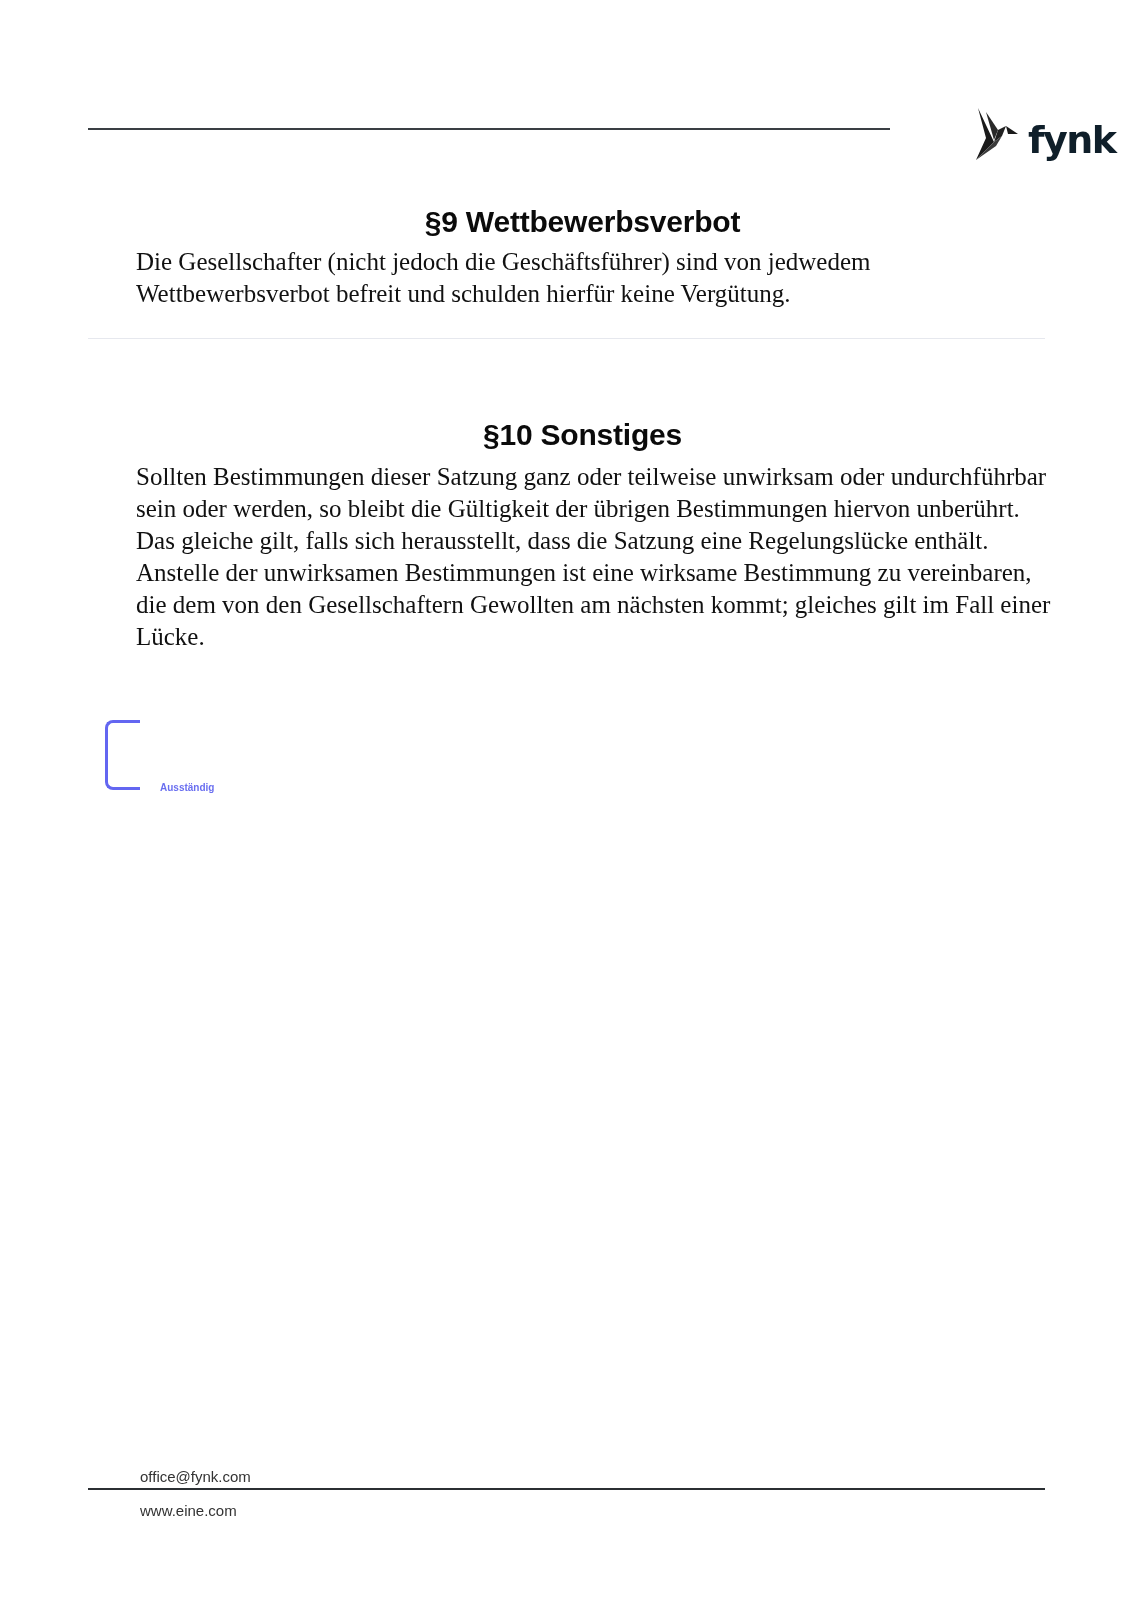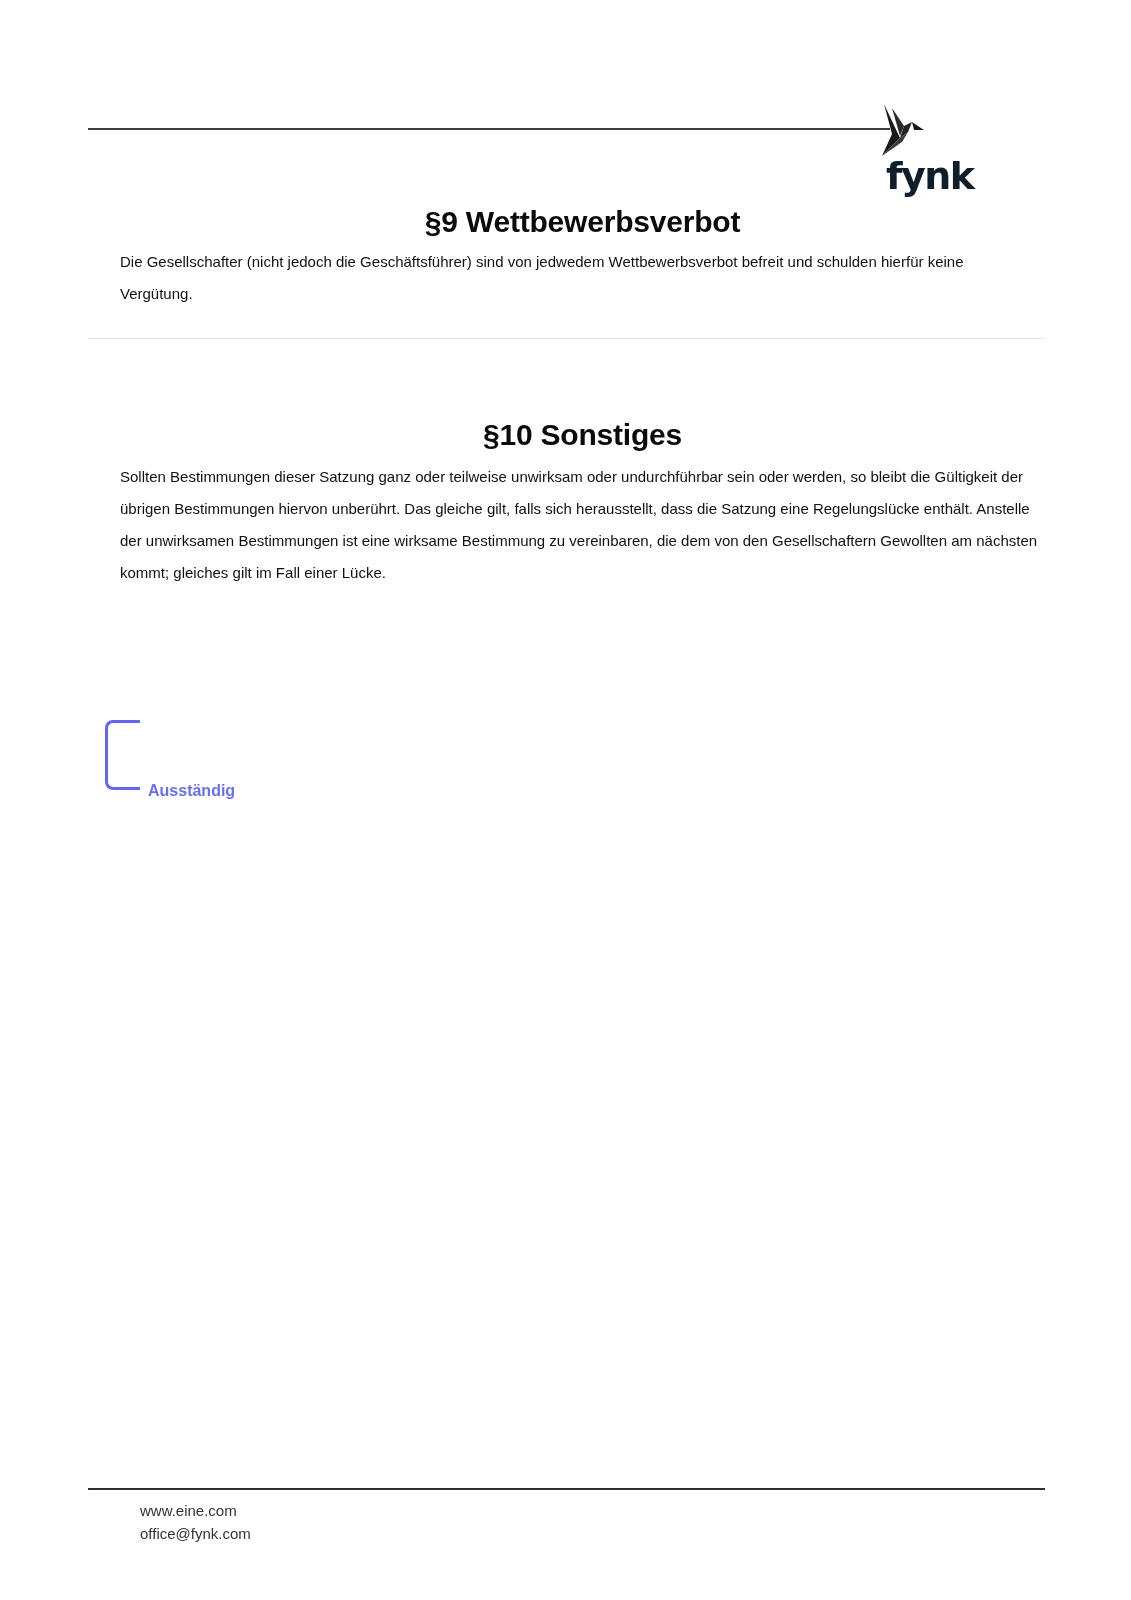--- a/index.html
+++ b/index.html
@@ -18,26 +18,25 @@
     .header-line {
       position: absolute;
       left: 88px;
       top: 128px;
       width: 802px;
       height: 2px;
       background: #3a3f44;
     }
     .logo {
       position: absolute;
-      left: 878px;
+      left: 972px;
       top: 102px;
       height: 60px;
       display: flex;
-      align-items: flex-start;
-      flex-direction: column;
+      align-items: flex-end;
     }
     .logo svg { display: block; }
     .logo-text {
       font-family: "DejaVu Sans", sans-serif;
       font-weight: bold;
       font-size: 38px;
       color: #0f1f2a;
       letter-spacing: -1.5px;
       margin-left: 8px;
       margin-top: -4px;
@@ -50,24 +49,24 @@
       font-family: "Liberation Sans", sans-serif;
       font-weight: bold;
       font-size: 30px;
       color: #0b0b0b;
       letter-spacing: -0.2px;
     }
     .title-9 { top: 185px; }
     .title-10 { top: 398px; }
     .paragraph {
       position: absolute;
-      left: 120px;
+      left: 136px;
       width: 920px;
-      font-family: Liberation Sans, sans-serif;
-      font-size: 15px;
+      font-family: Liberation Serif, serif;
+      font-size: 25px;
       line-height: 32px;
       color: #111111;
       margin: 0;
     }
     .para-9 { top: 246px; }
     .para-10 { top: 461px; }
     .divider {
       position: absolute;
       left: 88px;
       top: 338px;
@@ -80,44 +79,44 @@
       left: 105px;
       top: 720px;
       width: 32px;
       height: 64px;
       border: 3px solid #6366f1;
       border-right: none;
       border-radius: 8px 0 0 8px;
     }
     .signature-status {
       position: absolute;
-      left: 148px;
+      left: 160px;
       top: 782px;
       font-family: "Liberation Sans", sans-serif;
       font-weight: bold;
-      font-size: 16px;
+      font-size: 10px;
       color: #6a6ff0;
     }
     .footer-line {
       position: absolute;
       left: 88px;
       top: 1488px;
       width: 957px;
       height: 2px;
       background: #2b2f33;
     }
     .footer-text {
       position: absolute;
       left: 140px;
       font-family: "Liberation Sans", sans-serif;
       font-size: 15px;
       color: #333333;
     }
     .footer-web { top: 1502px; }
-    .footer-mail { top: 1525px; }
+    .footer-mail { top: 1468px; }
   </style>
 </head>
 <body>
 
 <div class="header-line"></div>
 
 <div class="logo">
   <span>
     <svg width="48" height="56" viewBox="0 0 48 56">
       <polygon points="6,2 14,32 4,54 22,36" fill="#1a1a1a"></polygon>

